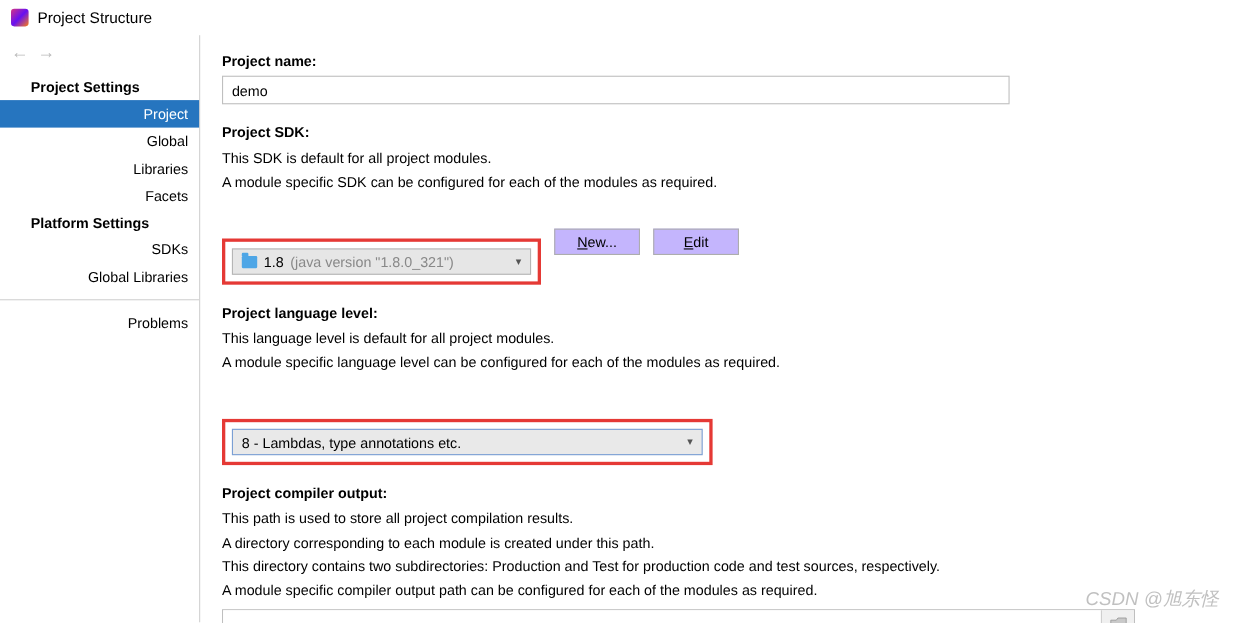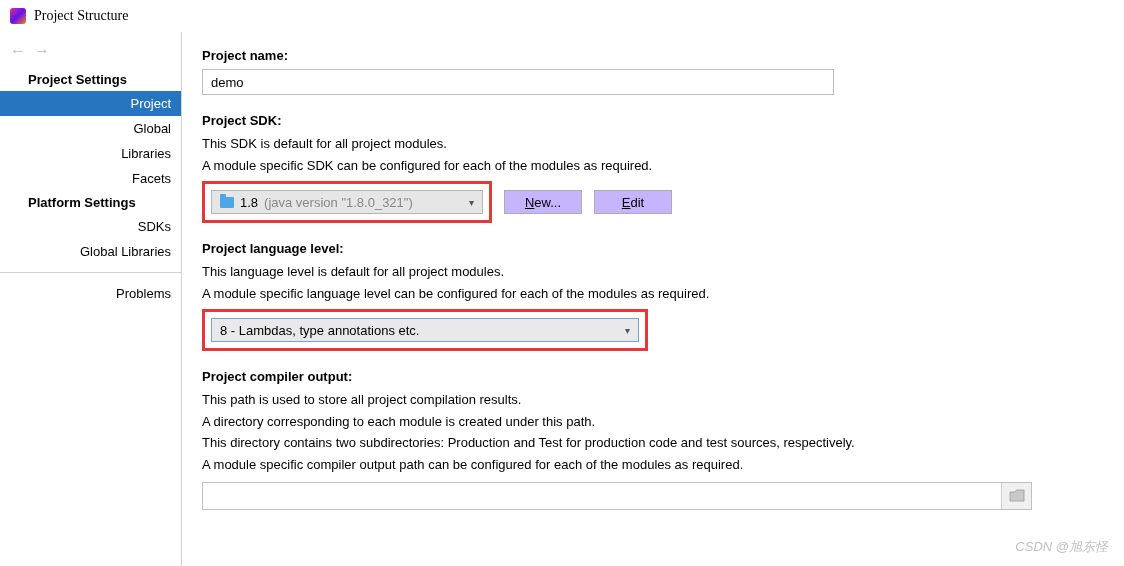--- a/index.html
+++ b/index.html
@@ -20,21 +20,20 @@
   padding: 6px 10px;
   height: 32px;
 }
 .app-icon {
   width: 16px; height: 16px;
   background: linear-gradient(135deg,#d63384 0%,#6610f2 50%,#fd7e14 100%);
   border-radius: 3px;
 }
 .title {
   font-size: 14px;
-  font-family: Liberation Serif, serif;
 }
 .main {
   display: flex;
   height: calc(100% - 32px);
 }
 .sidebar {
   width: 182px;
   border-right: 1px solid #d1d1d1;
   padding-top: 4px;
 }
@@ -68,34 +67,35 @@
   flex: 1;
   padding: 16px 20px;
   overflow: auto;
 }
 .field-label {
   font-weight: bold;
   font-size: 13px;
   margin-bottom: 6px;
 }
 .text-input {
-  width: 632px;
+  width: 716px;
   height: 26px;
   border: 1px solid #bfbfbf;
   padding: 0 8px;
   font-size: 13px;
   font-family: inherit;
 }
 .section { margin-bottom: 18px; }
 .desc { font-size: 13px; line-height: 1.5; margin-bottom: 2px; }
 .row { display: flex; align-items: center; gap: 12px; margin-top: 6px; }
 .highlight-red {
   border: 3px solid #e53935;
   display: inline-block;
   padding: 6px;
+  margin-top: 36px;
 }
 .sdk-dropdown {
   display: flex;
   align-items: center;
   gap: 6px;
   background: #e6e6e6;
   border: 1px solid #b5b5b5;
   height: 24px;
   width: 272px;
   padding: 0 8px;
@@ -156,21 +156,21 @@
   background: #f0f0f0;
   display:flex; align-items:center; justify-content:center;
   cursor:pointer;
 }
 .folder-btn svg { width:16px; height:14px; }
 .watermark {
   position: absolute;
   right: 16px;
   bottom: 10px;
   color: rgba(150,150,150,0.6);
-  font-size: 13px;
+  font-size: 17px;
   font-style: italic;
 }
 </style>
 </head>
 <body>
 
 <div class="titlebar">
   <div class="app-icon"></div>
   <div class="title">Project Structure</div>
 </div>

